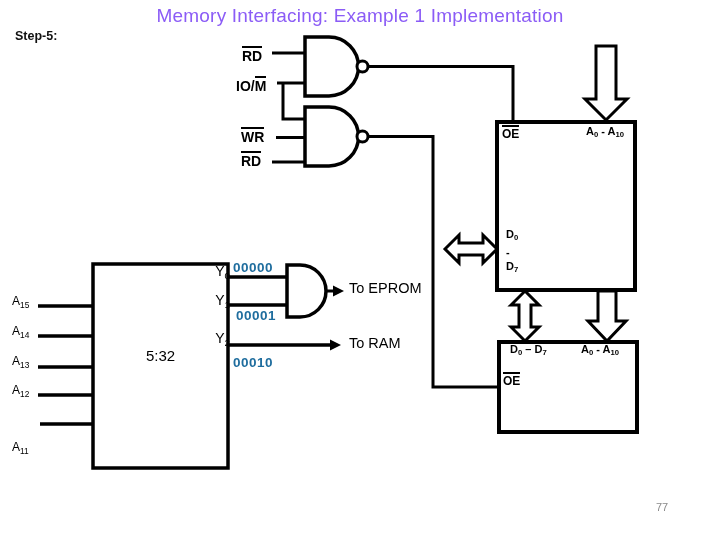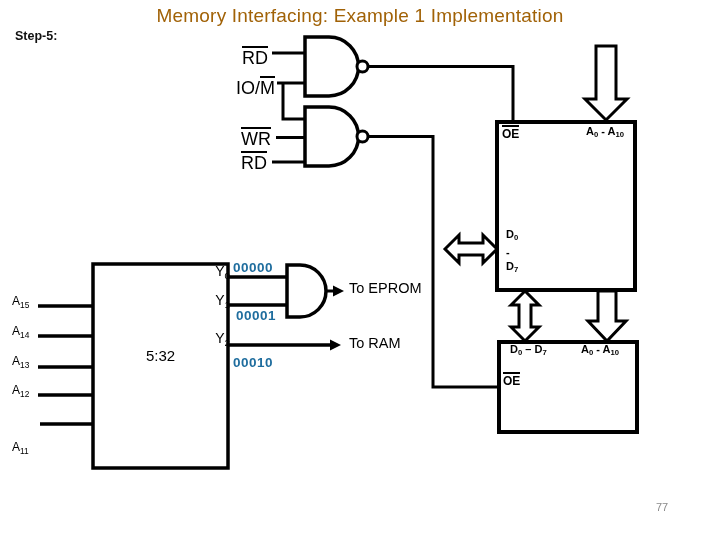--- a/index.html
+++ b/index.html
@@ -1,21 +1,21 @@
 <!DOCTYPE html>
 <html><head>
 <meta charset="utf-8">
 <style>
   html,body{margin:0;padding:0;background:#fff;}
   .slide{position:relative;width:720px;height:540px;background:#ffffff;overflow:hidden;
          font-family:"Liberation Sans", sans-serif;color:#000;}
   .abs{position:absolute;}
-  .title{left:0;top:5px;width:720px;text-align:center;font-size:19px;color:#a16207;letter-spacing:.2px;}
+  .title{left:0;top:5px;width:720px;text-align:center;font-size:19px;color:#8b5cf6;letter-spacing:.2px;}
   .step{left:15px;top:29px;font-size:12.5px;font-weight:bold;color:#111;}
-  .sig{font-size:18px;font-weight:normal;line-height:1.05;text-align:right;}
+  .sig{font-size:14px;font-weight:bold;line-height:1.05;text-align:right;}
   .ovl{display:inline-block;border-top:2px solid #000;padding-top:1px;line-height:1.05;}
   .sub{font-size:70%;vertical-align:-0.3em;}
   .ain{font-size:12px;}
   .ylab{font-size:14px;width:28px;text-align:right;}
   .val{font-size:13.5px;font-weight:bold;color:#1f6d9e;letter-spacing:.5px;}
   .dest{font-size:14.5px;}
   .decTitle{left:93px;width:135px;text-align:center;font-size:15px;line-height:1.25;}
   .blkSmall{font-size:11px;font-weight:bold;}
   .blkOE{font-size:12px;font-weight:bold;}
   .blkName{font-size:16.5px;font-weight:bold;}

